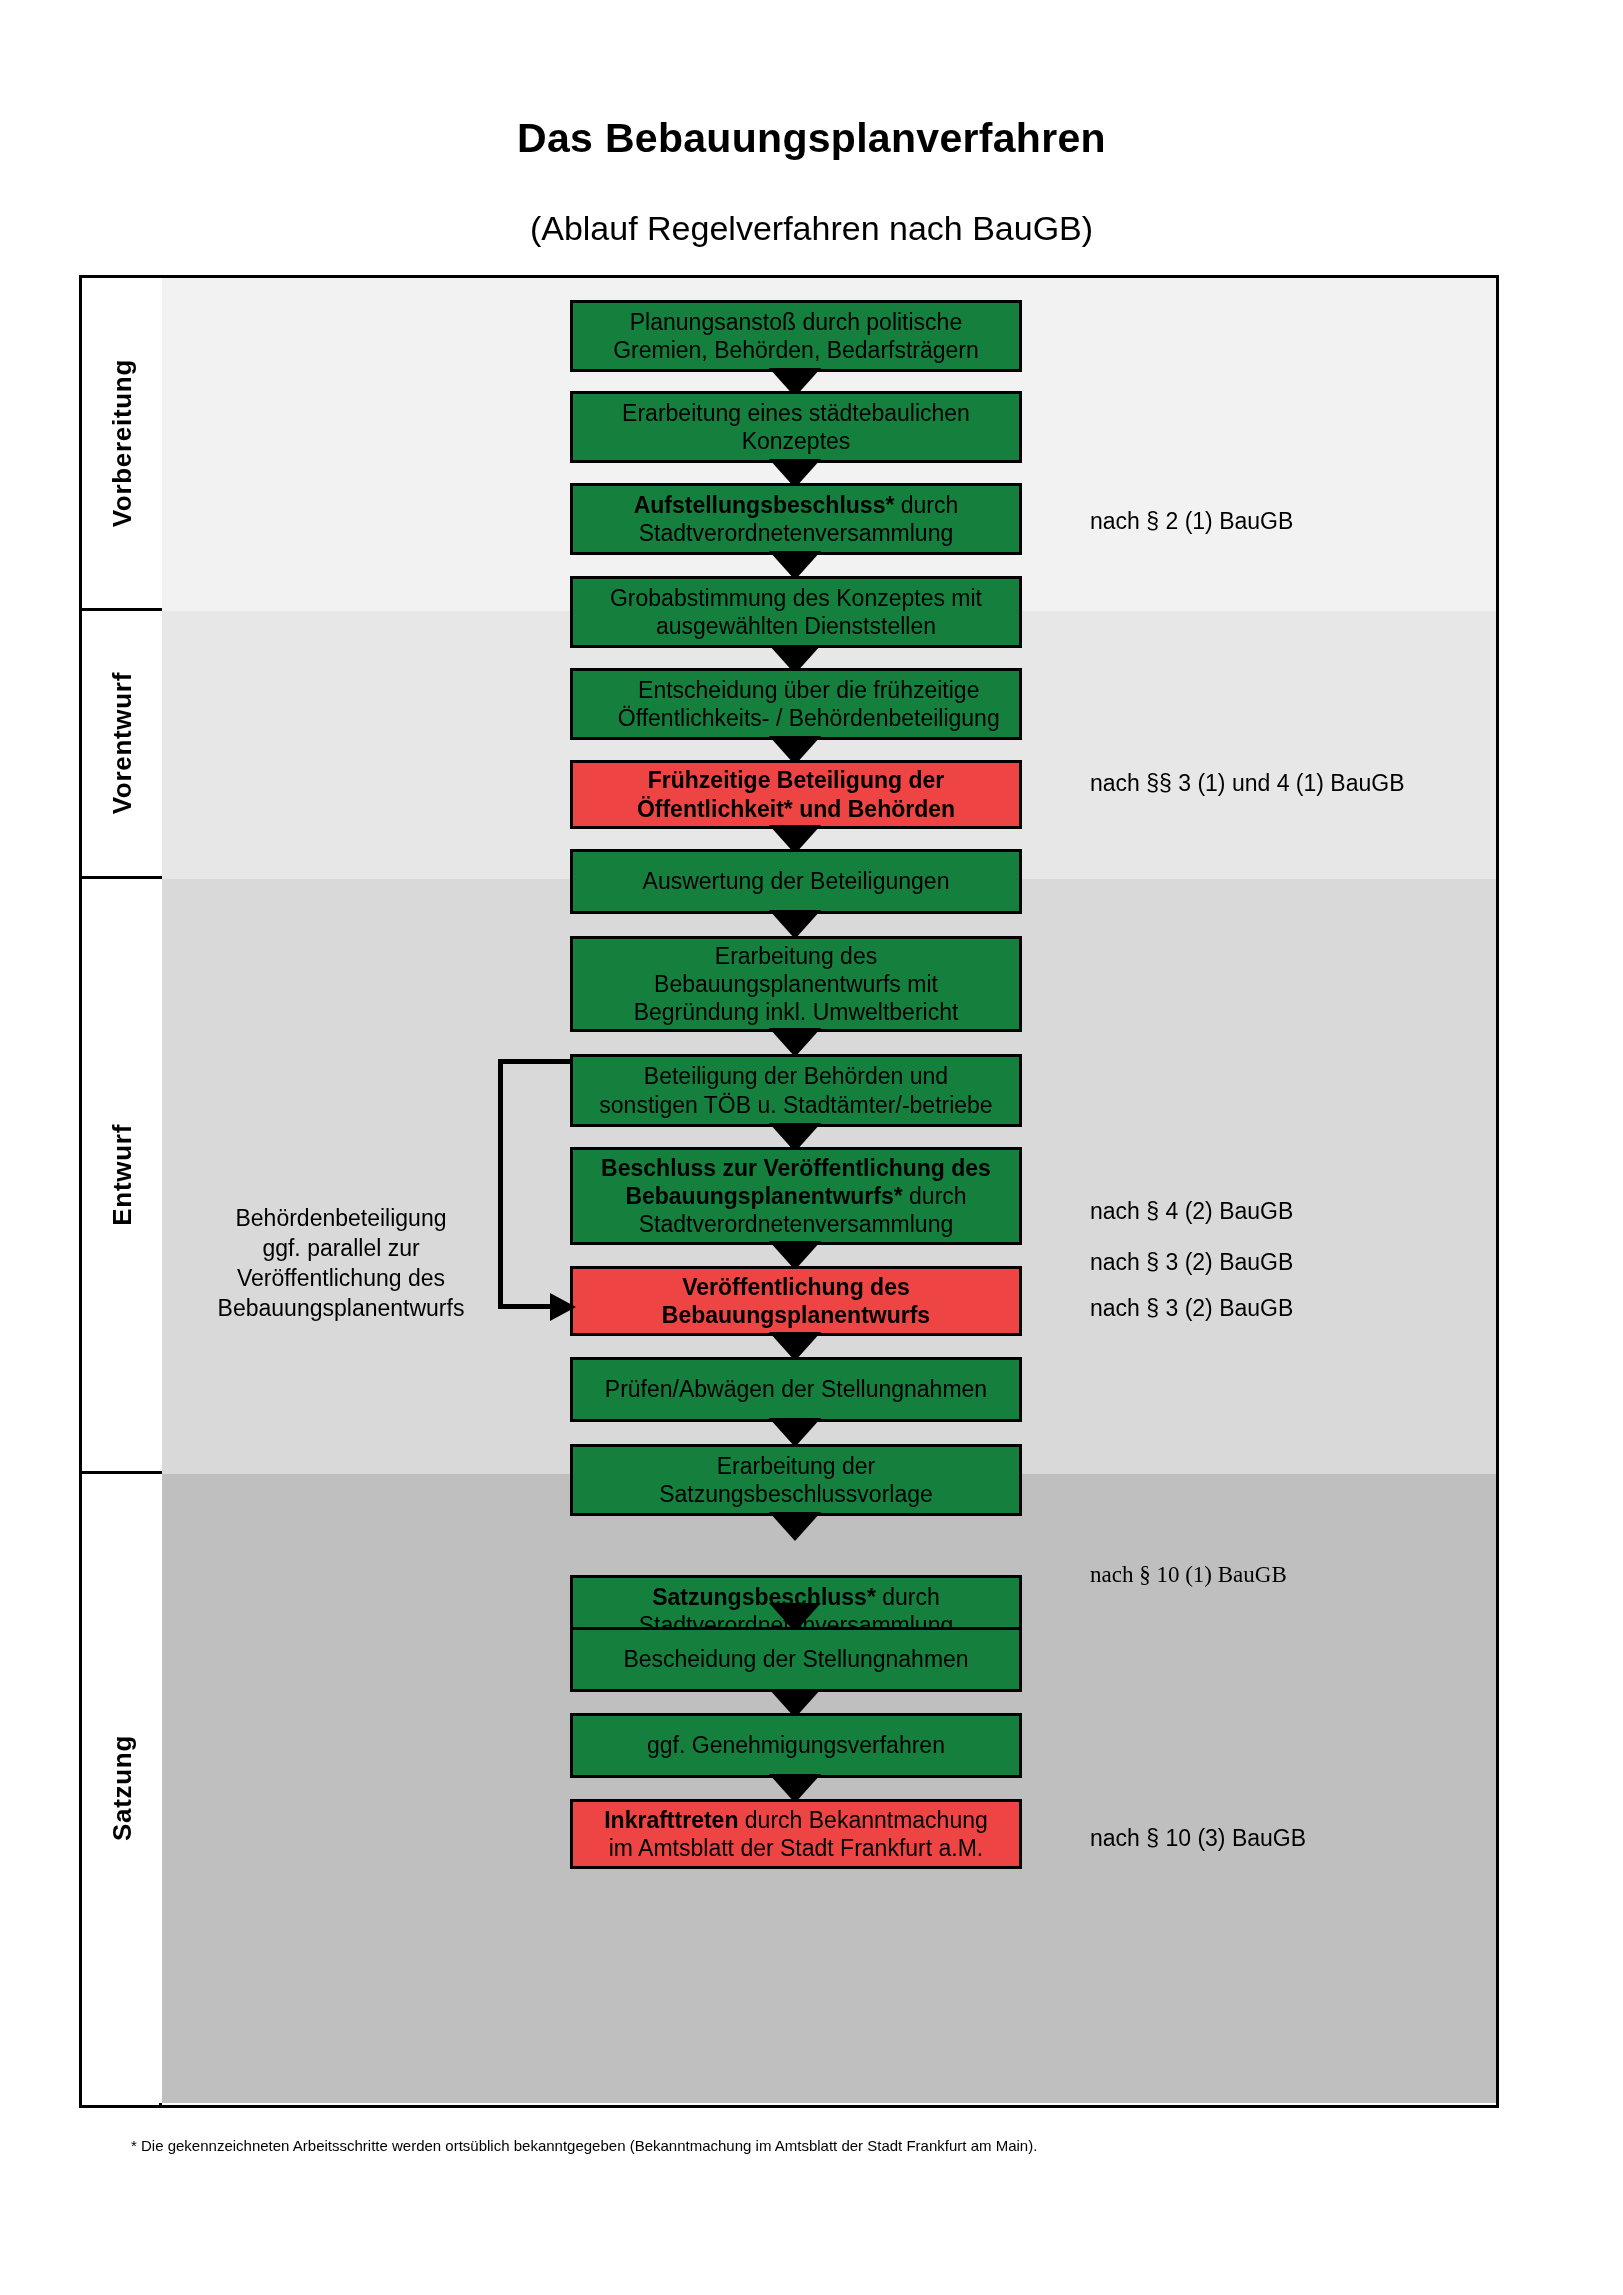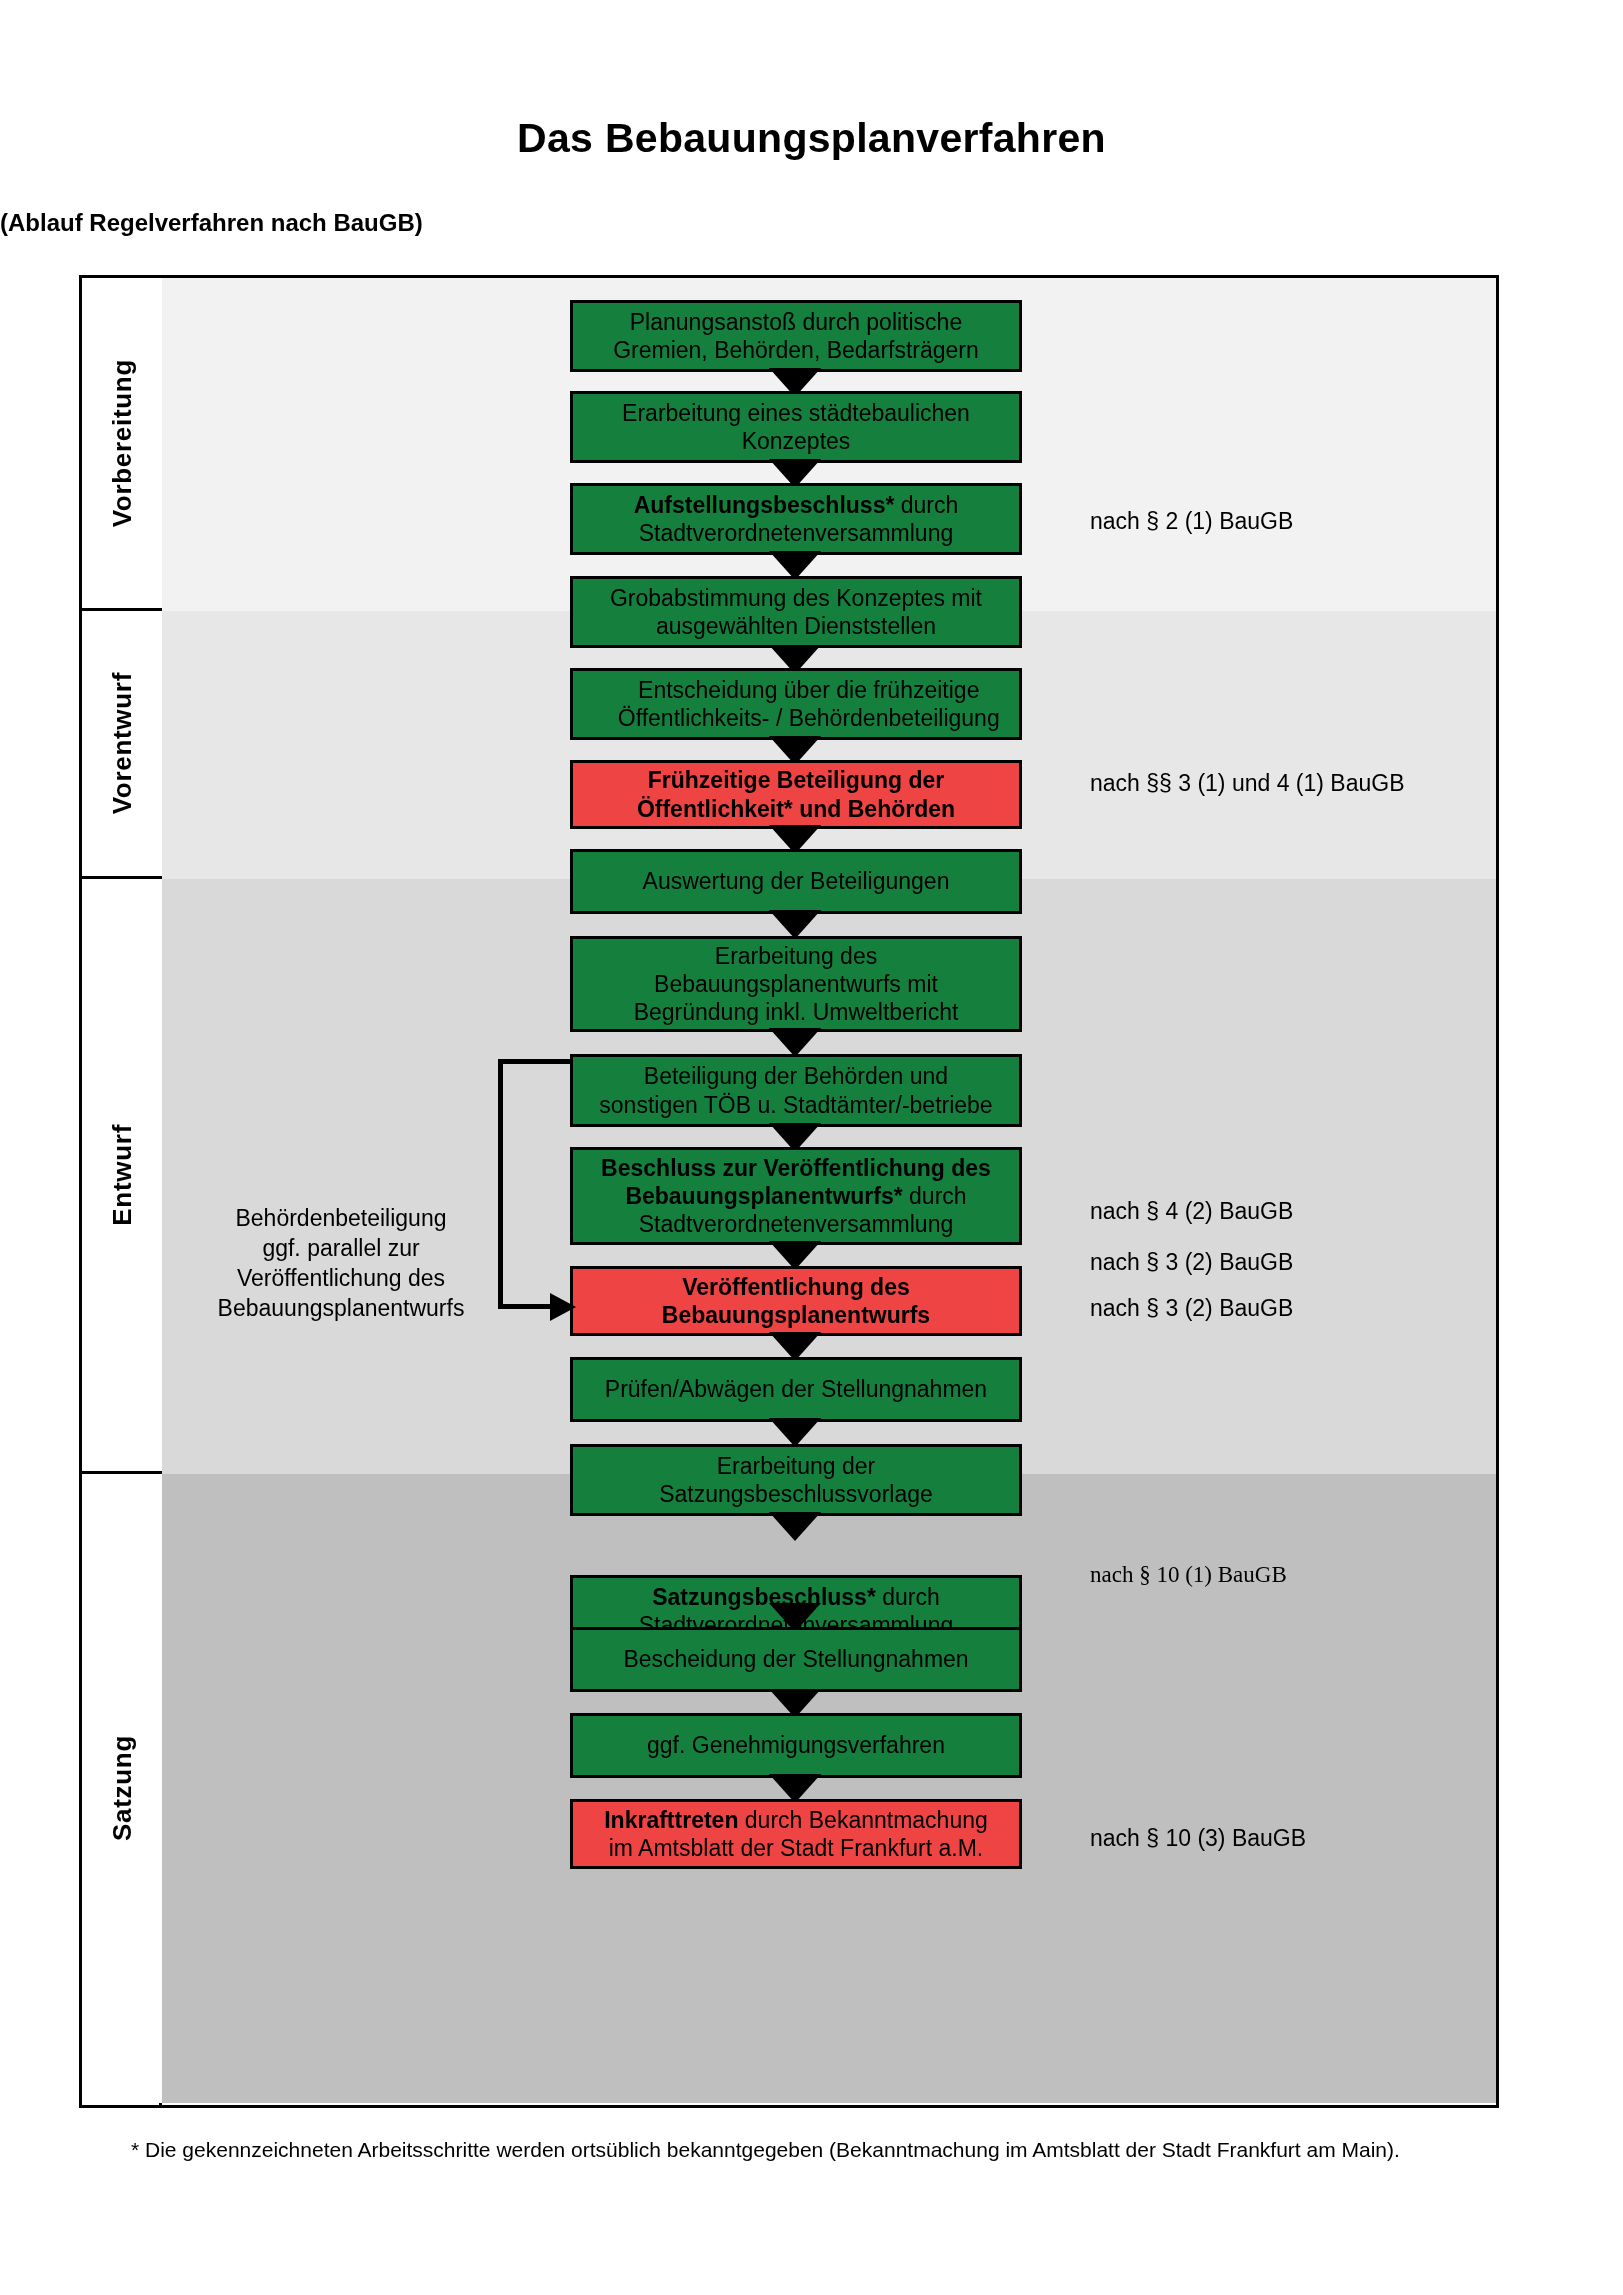--- a/index.html
+++ b/index.html
@@ -1,21 +1,21 @@
 <!DOCTYPE html>
 <html style="font-size:10.5px"><head>
 <meta charset="utf-8">
 <style>
   html,body{margin:0;padding:0;background:#ffffff;}
   body{width:1623px;height:2295px;position:relative;font-family:"Liberation Sans",sans-serif;color:#000;}
 
   .title{position:absolute;left:0;top:115px;width:1623px;text-align:center;
          font-size:41px;font-weight:bold;letter-spacing:0.3px;}
-  .subtitle{position:absolute;left:0;top:209px;width:1623px;
-            font-size:24px;font-weight:bold;}
+  .subtitle{position:absolute;left:0;top:209px;width:1623px;text-align:center;
+            font-size:34px;font-weight:normal;}
 
   
   .frame{position:absolute;left:79px;top:275px;width:1420px;height:1833px;
          border:3.9px solid #000;box-sizing:border-box;}
 
   
   .labelcol{position:absolute;left:0;top:0;width:80px;height:100%;
             border-right:3.9px solid #000;box-sizing:border-box;background:#fff;}
   .phase-label{position:absolute;left:0;width:80px;box-sizing:border-box;
                border-bottom:3.9px solid #000;background:#fff;
@@ -45,21 +45,21 @@
   
   .sidenote{position:absolute;text-align:center;font-size:23px;line-height:1.3;}
 
   
   .brk{position:absolute;background:#000;}
   .brk-arrowhead{position:absolute;width:0;height:0;
          border-top:14.4px solid transparent;border-bottom:14.4px solid transparent;
          border-left:26px solid #000;}
 
   .footnote{position:absolute;left:131px;top:2134px;width:1375px;
-            font-size:21px;line-height:1.55;}
+            font-size:15px;line-height:1.55;}
 </style>
 </head>
 <body>
 
 <div class="title">Das Bebauungsplanverfahren</div>
 <div class="subtitle">(Ablauf Regelverfahren nach BauGB)</div>
 
 <div class="frame">
 
   <div class="band" style="top:0;height:333px;background:#F2F2F2;"></div>

